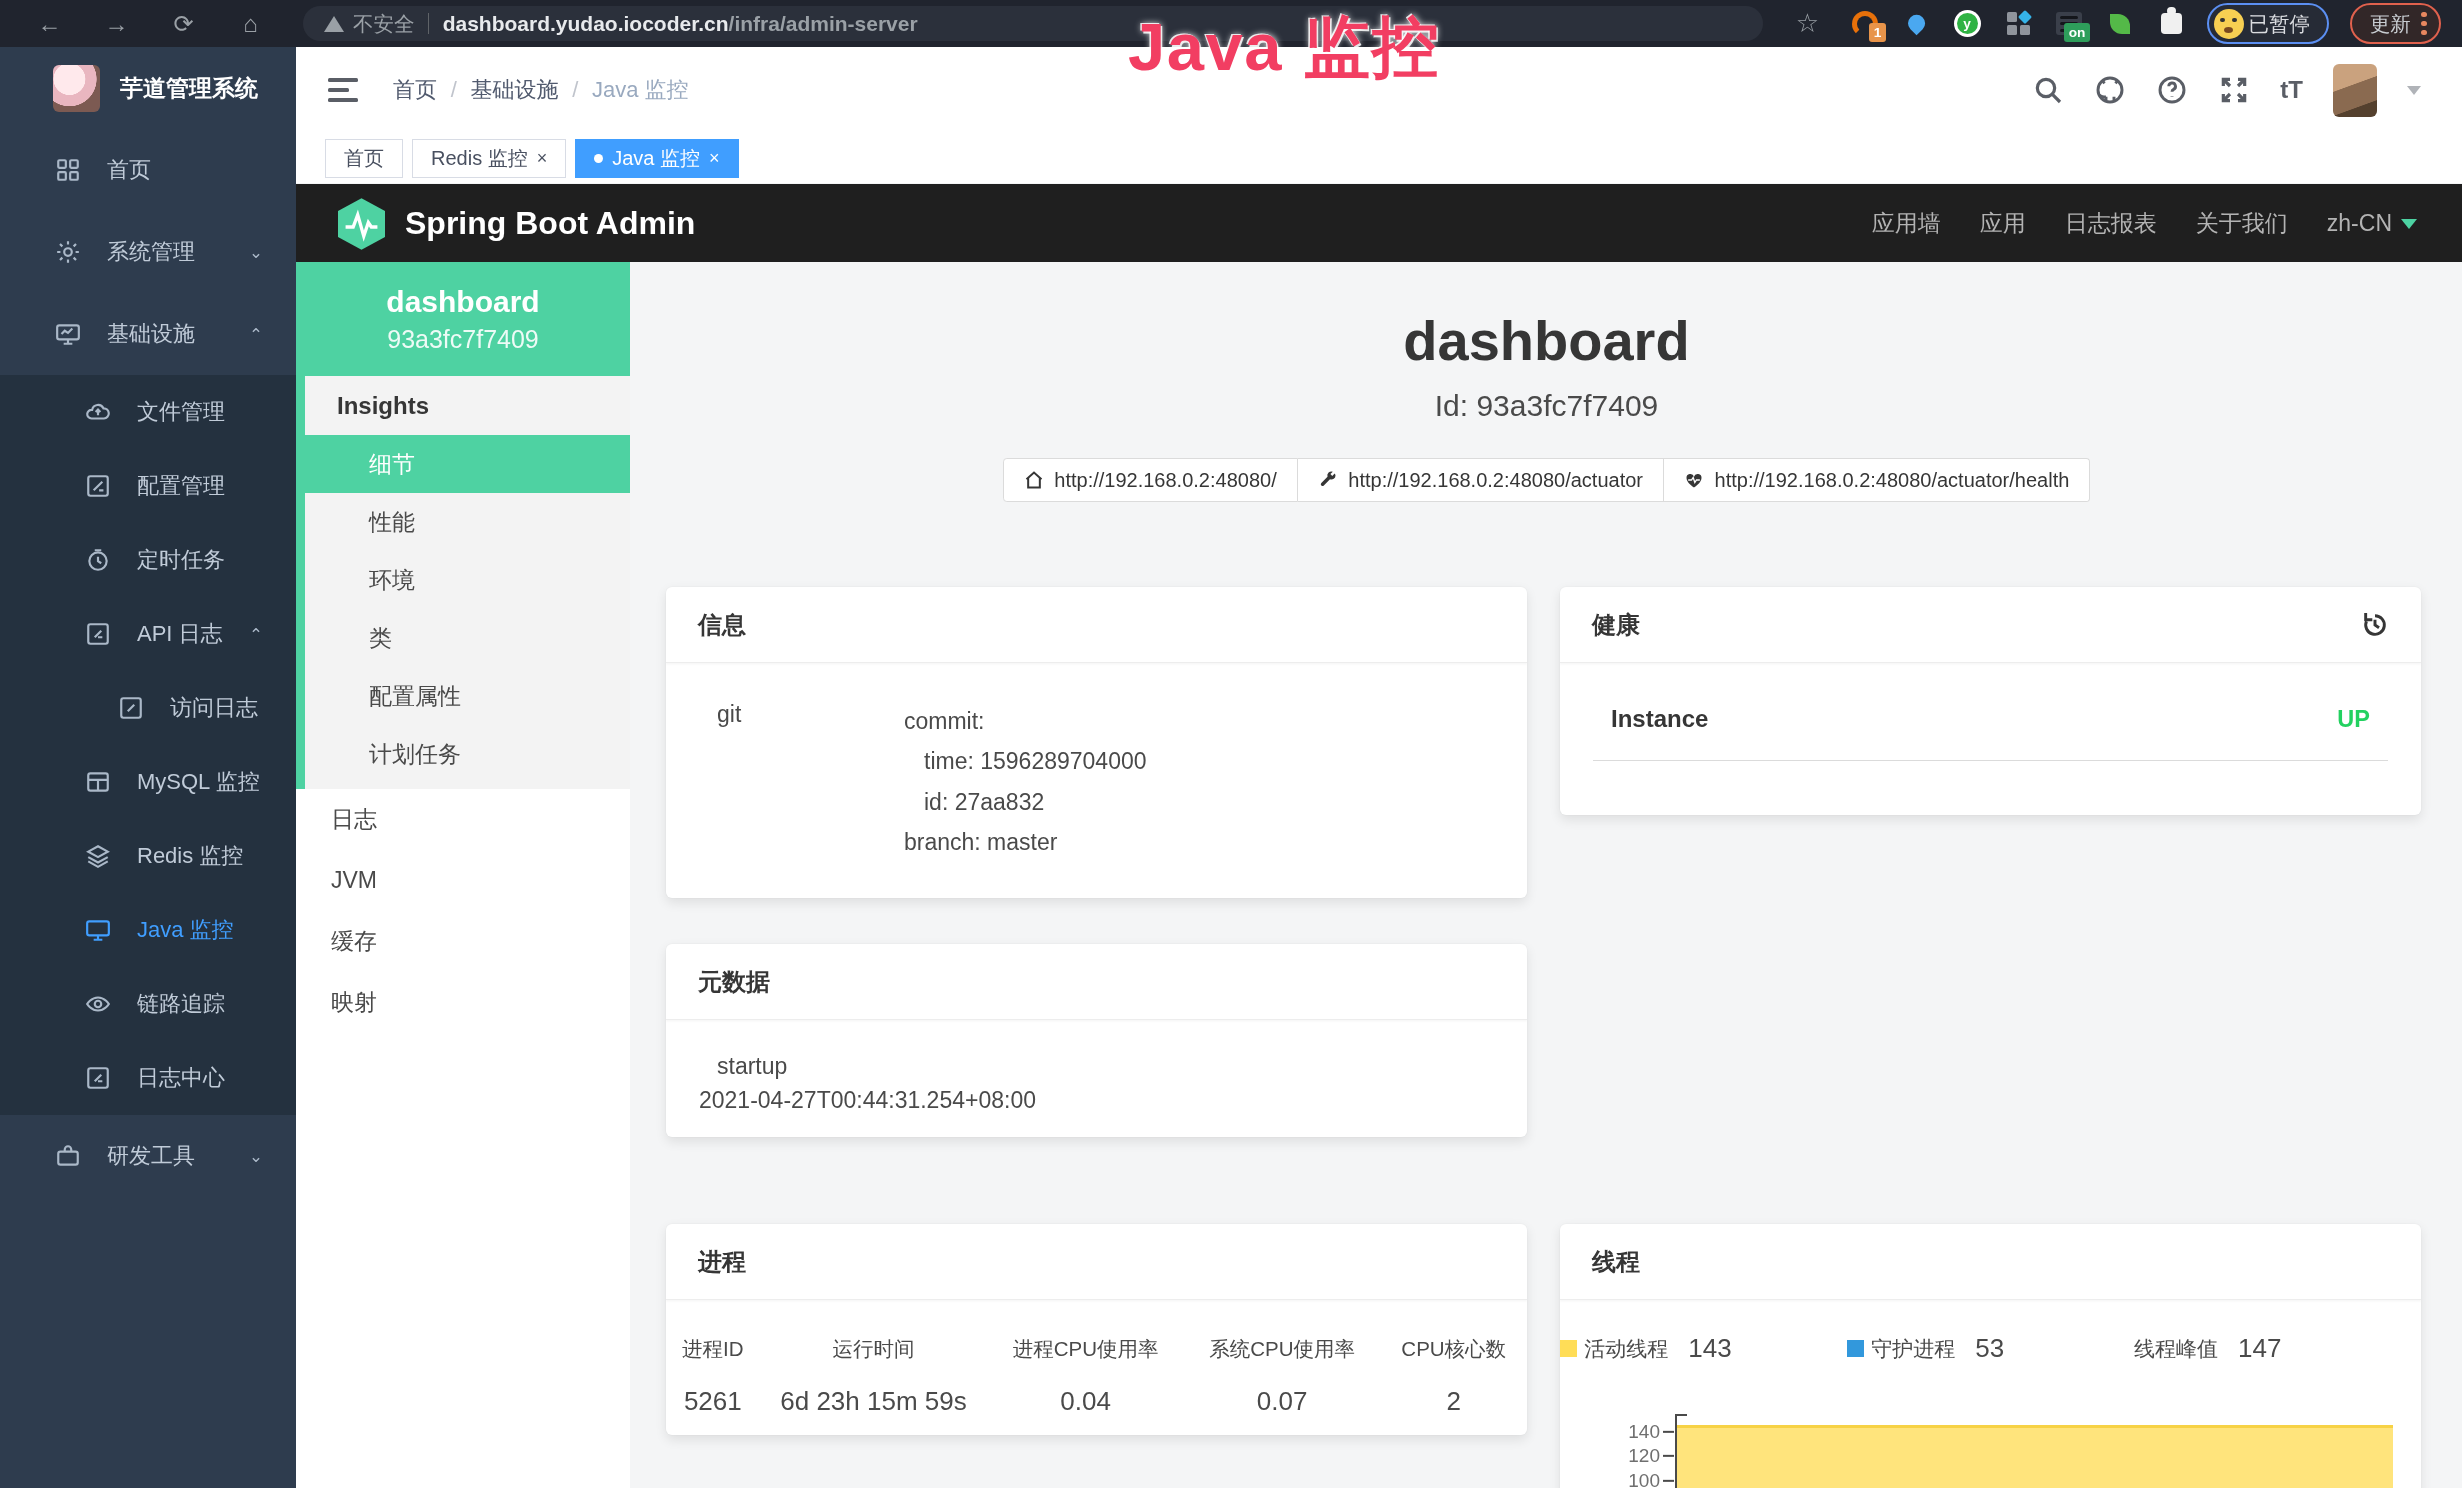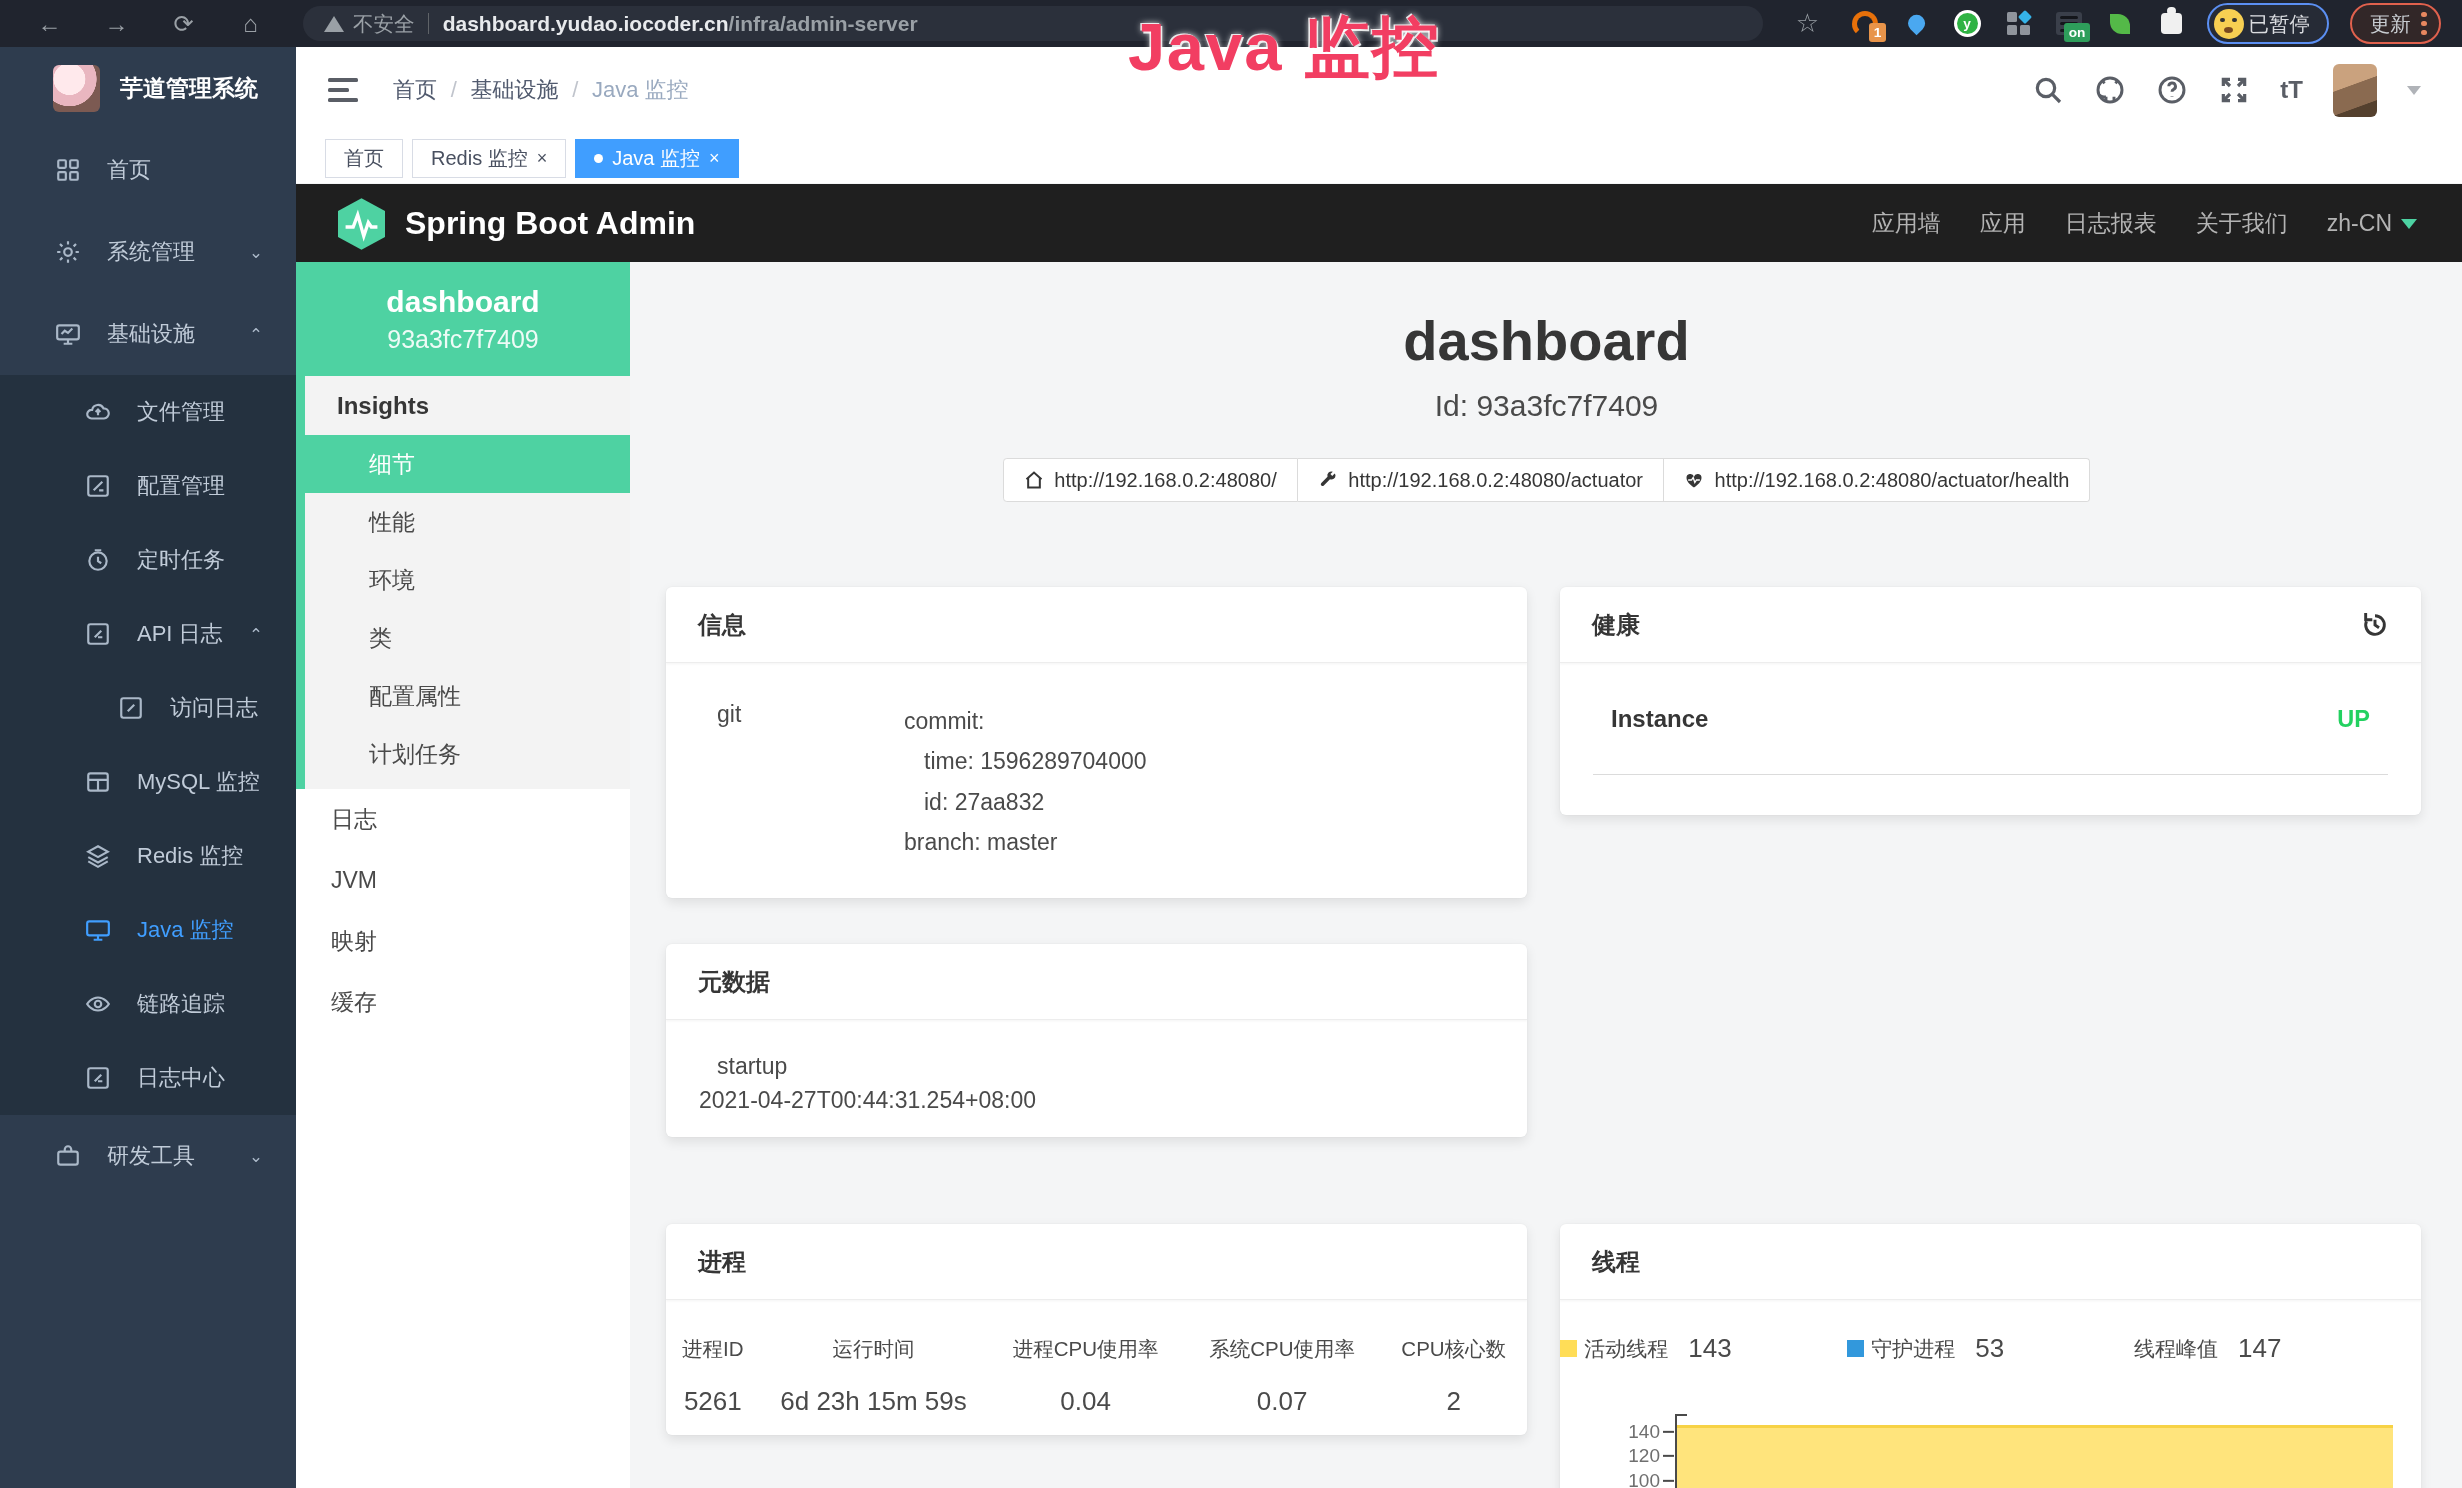--- a/index.html
+++ b/index.html
@@ -115,21 +115,21 @@
 
   
   .card { position:absolute; background:#fff; border-radius:6px; box-shadow:0 4.6px 12px rgba(10,10,10,.09), 0 0 0 0.8px rgba(10,10,10,.02); overflow:hidden; }
   .card-head { height:76px; display:flex; align-items:center; padding:0 32px; border-bottom:1.5px solid #ededed; box-shadow:0 1.5px 2.3px rgba(10,10,10,.04); position:relative; }
   .card-title { font-size:24px; font-weight:bold; color:#363636; }
   .card-head .right { position:absolute; right:30px; }
   .kv-row { display:flex; margin:38px 33px 0 33px; padding-bottom:43px; border-bottom:0.8px solid #dbdbdb; }
   .kv-label { width:205px; padding-left:18px; font-size:23px; color:#4a4a4a; flex:none; }
   .kv-value { font-size:23px; color:#4a4a4a; line-height:1.75; }
   .kv-value .ind { padding-left:20px; }
-  .health-row { display:flex; justify-content:space-between; align-items:center; margin:42px 33px 0 33px; padding:0 18px 41px 18px; border-bottom:0.8px solid #dbdbdb; }
+  .health-row { display:flex; justify-content:space-between; align-items:center; margin:42px 33px 0 33px; padding:0 18px 27px 18px; border-bottom:0.8px solid #dbdbdb; }
   .health-name { font-size:24px; font-weight:bold; color:#363636; }
   .health-up { font-size:23.5px; font-weight:bold; color:#23d160; }
   .ptable { width:100%; margin-top:35px; border-collapse:collapse; }
   .ptable th { font-size:20.5px; color:#4a4a4a; font-weight:normal; text-align:center; padding:0 7.6px; }
   .ptable td { font-size:26px; color:#4a4a4a; text-align:center; padding-top:23px; }
   .legend-row { display:flex; margin-top:33px; }
   .legend-col { flex:1; display:flex; align-items:center; gap:20px; }
   .legend-lab { display:flex; align-items:center; gap:7.6px; font-size:21px; color:#4a4a4a; }
   .sq { width:16.7px; height:16.7px; flex:none; }
   .sq.yellow { background:#ffdd57; }
@@ -451,22 +451,22 @@
         <div class="insights-label">Insights</div>
         <div class="ins-item active">细节</div>
         <div class="ins-item">性能</div>
         <div class="ins-item">环境</div>
         <div class="ins-item">类</div>
         <div class="ins-item">配置属性</div>
         <div class="ins-item">计划任务</div>
       </div>
       <div class="side-item">日志</div>
       <div class="side-item">JVM</div>
+      <div class="side-item">缓存</div>
       <div class="side-item">映射</div>
-      <div class="side-item">缓存</div>
     </div>
 
     <div class="main-title">dashboard</div>
     <div class="main-id">Id: 93a3fc7f7409</div>
 
     <div class="endpoint-row">
       <div class="endpoint-btn">
         <svg width="20" height="20" viewBox="0 0 24 24" fill="none" stroke="#363636" stroke-width="2.4">
             <path d="M3 11l9-8 9 8"></path>
             <path d="M5 9.5V21h14V9.5"></path>

